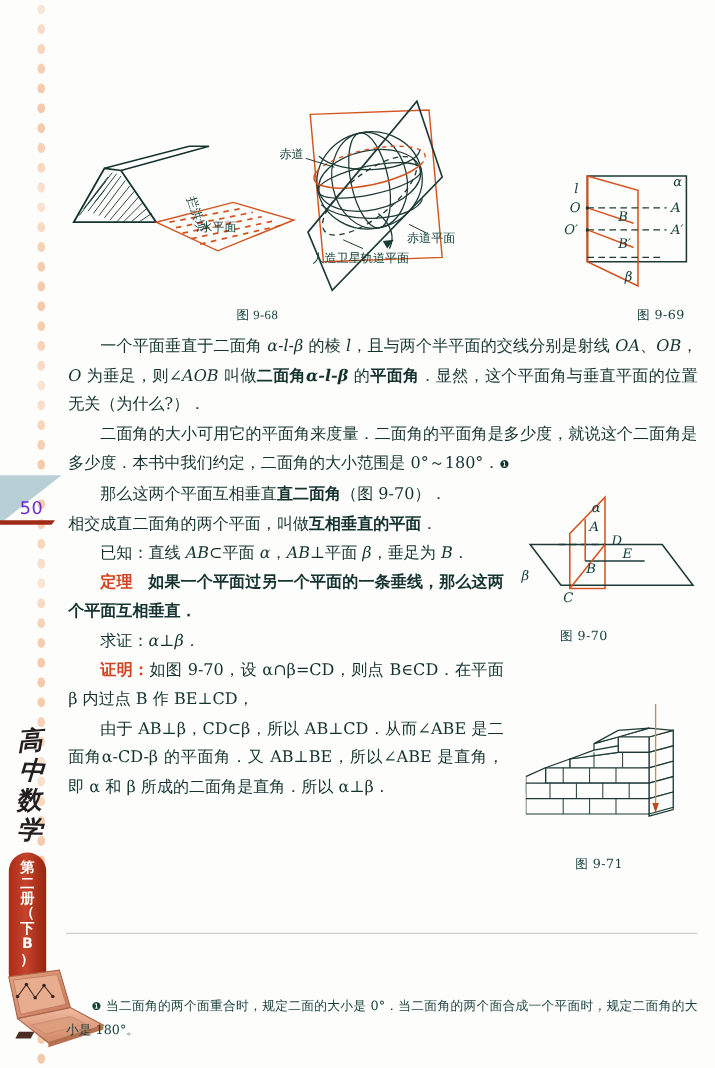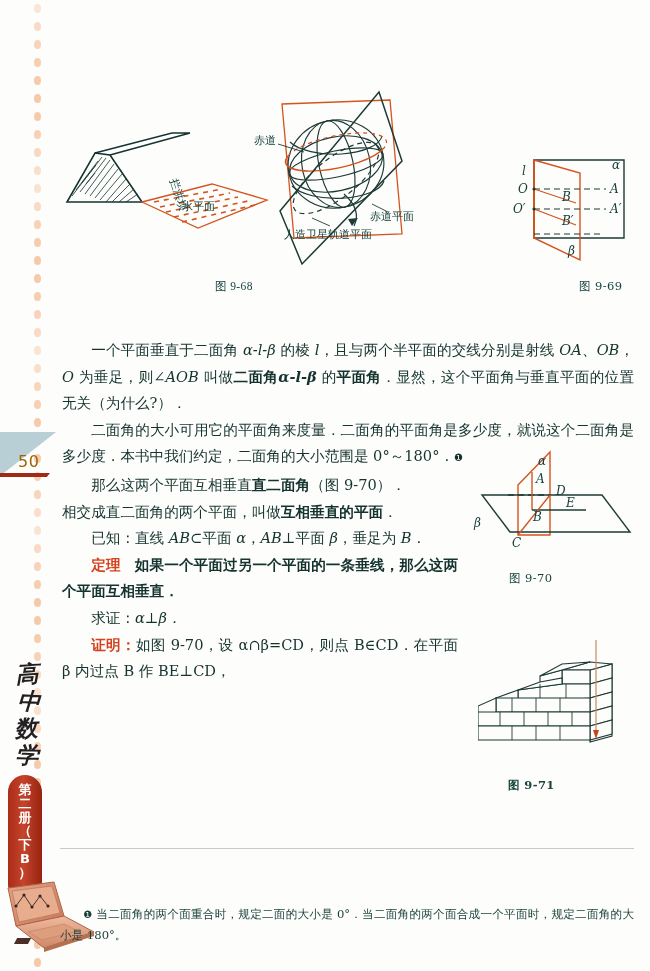--- a/index.html
+++ b/index.html
@@ -15,21 +15,21 @@
   
   .dot-rail{position:absolute;left:34px;top:4px;width:10px;height:962px;}
   .dot-rail i{position:absolute;left:0;width:7px;height:9px;border-radius:50%;
     background:#f6c9a8;display:block;}
 
   .corner-tab{position:absolute;left:0;top:432px;width:58px;height:50px;}
   .corner-tab .tri{position:absolute;left:0;top:0;width:0;height:0;
     border-top:44px solid #b9cfd6;border-right:56px solid transparent;}
   .corner-tab .bar{position:absolute;left:0;top:41px;width:50px;height:4px;
     background:#a02a18;transform:skewX(-38deg);transform-origin:left top;}
-  .pgnum{position:absolute;left:18px;top:20px;font-size:16px;color:#a16207;
+  .pgnum{position:absolute;left:18px;top:20px;font-size:16px;color:#6d28d9;
     font-family:"DejaVu Sans","Liberation Sans",sans-serif;letter-spacing:.5px;}
 
   .brush{position:absolute;left:6px;top:660px;width:42px;text-align:center;
     font-family:"DejaVu Serif","Liberation Serif",serif;
     font-size:23px;font-weight:bold;color:#231f20;line-height:1.18;
     font-style:italic;}
   .brush span{display:block;transform:rotate(-4deg);}
   .brush span:nth-child(2){transform:rotate(3deg) translateX(2px);}
   .brush span:nth-child(3){transform:rotate(-3deg) translateX(-1px);}
   .brush span:nth-child(4){transform:rotate(2deg);}
@@ -43,21 +43,21 @@
 
   .laptop{position:absolute;left:2px;top:880px;width:96px;height:78px;}
 
   
   .fig{position:absolute;}
   .cap{position:absolute;font-size:11.5px;color:#16433f;
        font-family:"DejaVu Serif","Liberation Serif",serif;letter-spacing:.4px;}
 
   
   .body{position:absolute;left:62px;top:302px;width:572px;
-    font-size:14.6px;line-height:26.6px;text-align:justify;color:#14332f;margin-top:35px;}
+    font-size:14.6px;line-height:26.6px;text-align:justify;color:#14332f;}
   .body p{margin:0;text-indent:2em;}
   .body p.noind{text-indent:0;}
   .kw{font-weight:bold;}
   .red{color:#d4411e;font-weight:bold;}
   .it{font-style:italic;font-family:"DejaVu Serif","Liberation Serif",serif;}
   .wrapfig{float:right;width:176px;height:0;}
 
   .footsep{position:absolute;left:60px;top:848px;width:574px;height:0;
     border-top:1px solid #c9c9c9;}
   .foot{position:absolute;left:60px;top:904px;width:574px;font-size:11.6px;
@@ -334,21 +334,21 @@
       <line x1="34" y1="90" x2="34" y2="104"></line>
         <line x1="58" y1="90" x2="58" y2="104"></line>
       <line x1="82" y1="90" x2="82" y2="104"></line>
       <line x1="62" y1="48" x2="62" y2="62"></line>
         <line x1="88" y1="48" x2="88" y2="62"></line>
     </g>
 
     <line x1="118" y1="4" x2="118" y2="94" stroke="#c58b5f" stroke-width="1.2"></line>
     <polygon points="115,94 121,94 118,103" fill="#c0481f"></polygon>
   </svg>
-  <div class="cap" style="left:508px;top:778px;font-weight:bold;">图 9-71</div>
+  <div class="cap" style="left:523px;top:778px;">图 9-71</div>
 
   <div class="body">
 
     <p>
       <span>一个平面垂直于二面角 </span><span class="it">α-l-β</span><span> 的棱 </span><span class="it">l</span><span>，且与两个半平面的交线分别是射线 </span><span class="it">OA</span><span>、</span><span class="it">OB</span><span>，</span><span class="it">O</span><span> 为垂足，则∠</span><span class="it">AOB</span><span> 叫做</span><span class="kw">二面角</span><span class="kw it">α-l-β</span><span> 的</span><span class="kw">平面角</span><span>．显然，这个平面角与垂直平面的位置无关（为什么?）．</span>
     </p>
 
     <p>
       <span>二面角的大小可用它的平面角来度量．二面角的平面角是多少度，就说这个二面角是多少度．本书中我们约定，二面角的大小范围是 0°～180°．</span><span class="fn">❶</span>
     </p>
@@ -372,20 +372,23 @@
     </p>
 
     <p style="width:396px;">
       <span>求证：</span><span class="it">α⊥β．</span>
     </p>
 
     <p style="width:396px;">
       <span class="red">证明：</span><span>如图 9-70，设 α∩β=CD，则点 B∈CD．在平面 β 内过点 B 作 BE⊥CD，</span>
     </p>
 
+    <p style="width:396px;">
+      <span>由于 AB⊥β，CD⊂β，所以 AB⊥CD．从而∠ABE 是二面角α-CD-β 的平面角．又 AB⊥BE，所以∠ABE 是直角，即 α 和 β 所成的二面角是直角．所以 α⊥β．</span>
+    </p>
 
   </div>
 
   <div class="footsep"></div>
   <div class="foot">
     <p>
       <span class="fn">❶</span>
       <span>当二面角的两个面重合时，规定二面的大小是 0°．当二面角的两个面合成一个平面时，规定二面角的大小是 180°。</span>
     </p>
   </div>

